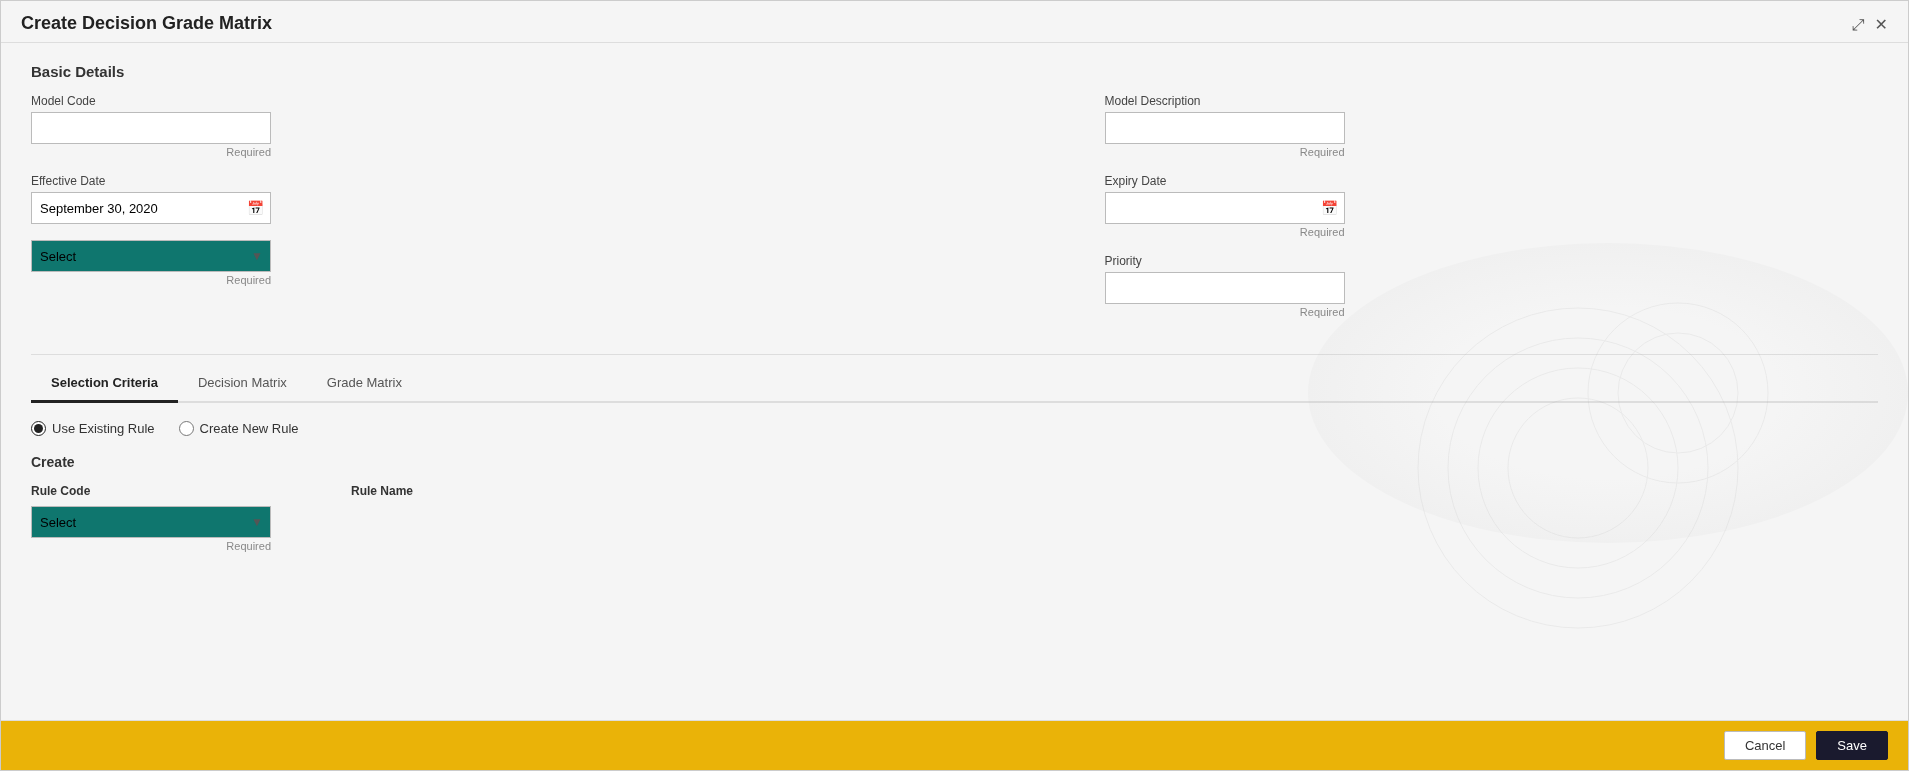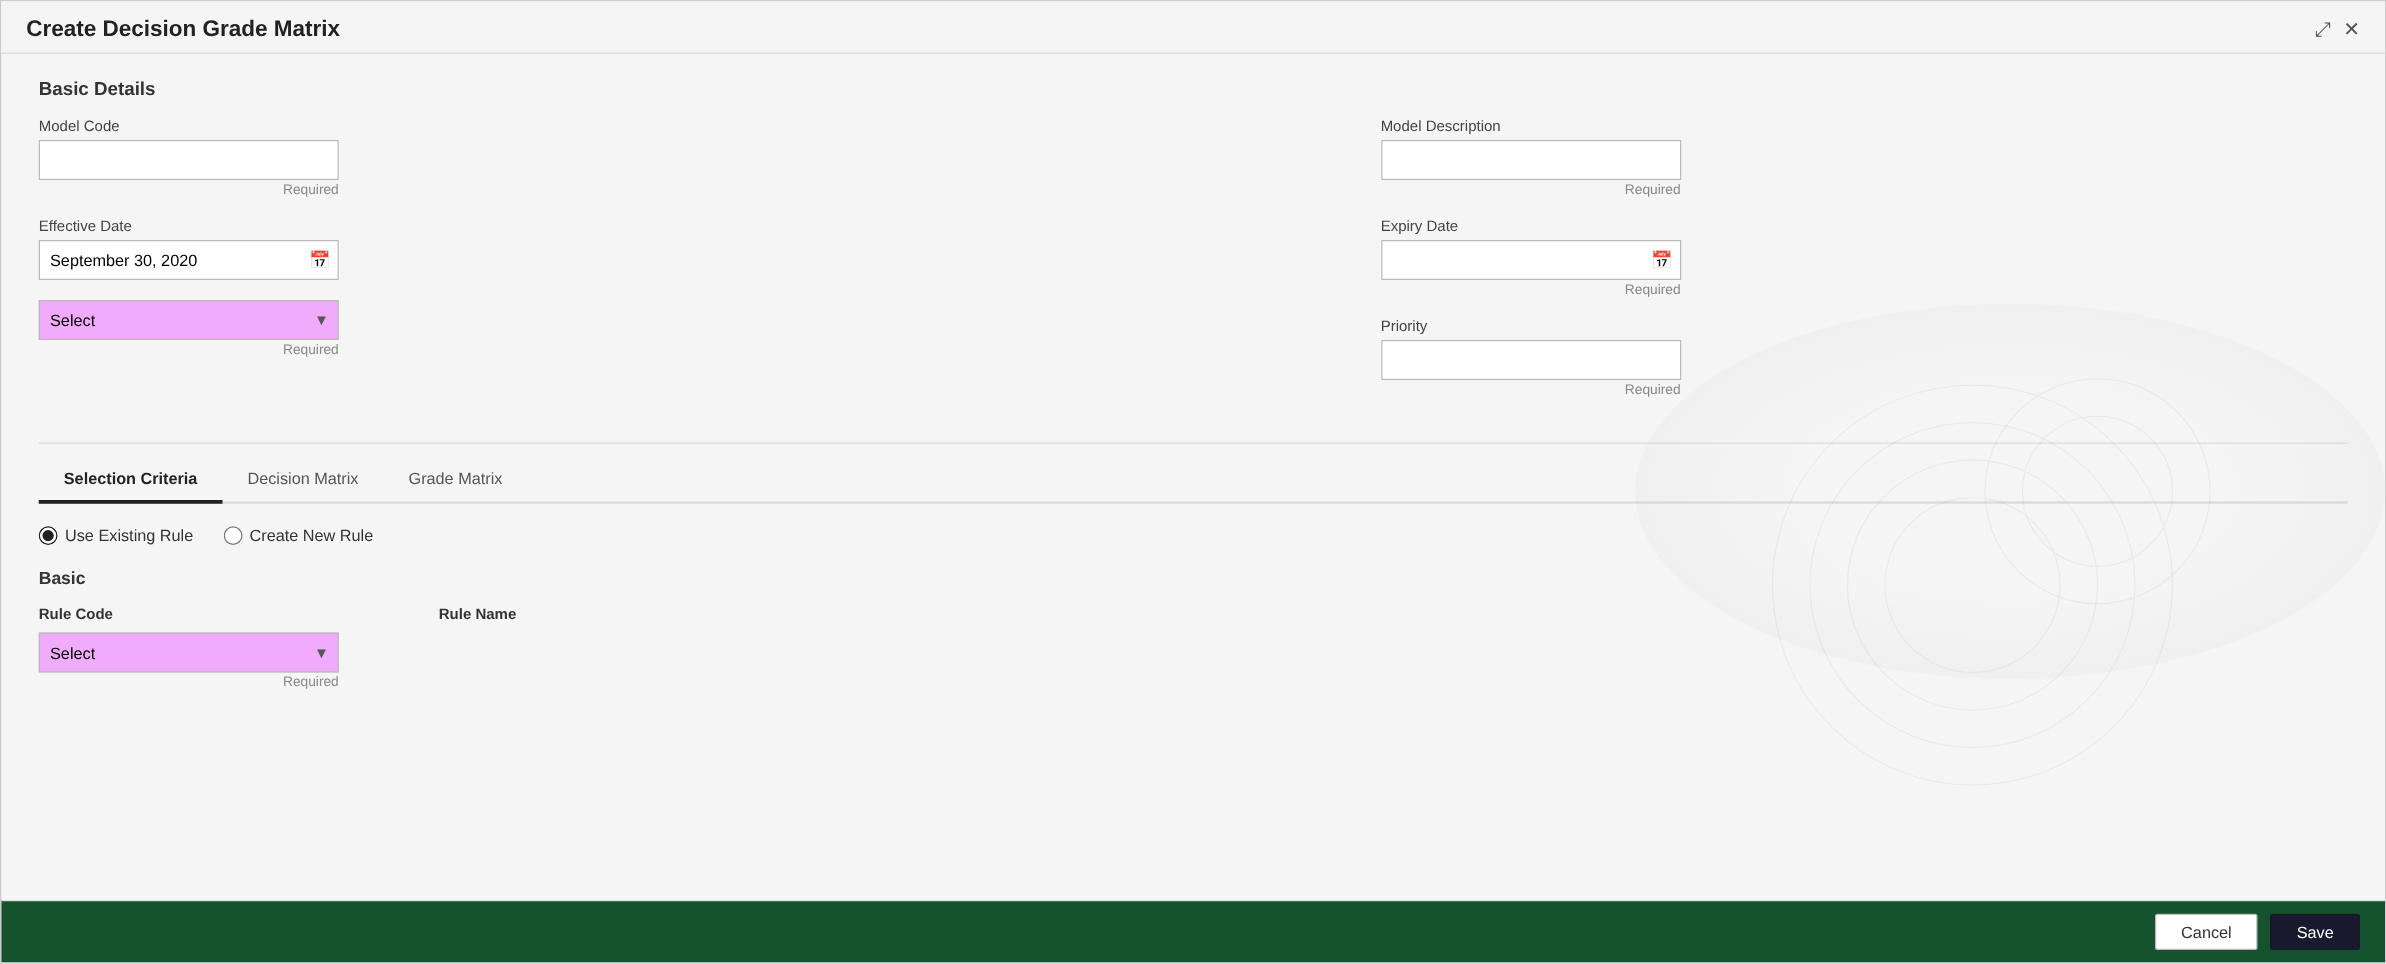--- a/index.html
+++ b/index.html
@@ -126,21 +126,21 @@
       color: #555;
     }
     .select-wrapper {
       position: relative;
       width: 240px;
     }
     .select-wrapper select {
       width: 100%;
       height: 32px;
       border: 1px solid #bbb;
-      background: #f0abfc;
+      background: #0f766e;
       padding: 0 8px;
       font-size: 13px;
       appearance: none;
       outline: none;
       cursor: pointer;
     }
     .select-arrow {
       position: absolute;
       right: 8px;
       top: 50%;
@@ -215,21 +215,21 @@
       margin-bottom: 8px;
     }
     
     .modal-footer {
       display: flex;
       justify-content: flex-end;
       align-items: flex-start;
       padding: 10px 20px;
       gap: 10px;
       border-top: 1px solid #ddd;
-      background: #14532d;
+      background: #eab308;
     }
     .btn {
       padding: 6px 20px;
       font-size: 13px;
       border: 1px solid #bbb;
       cursor: pointer;
       border-radius: 2px;
     }
     .btn-cancel {
       background: #fff;
@@ -345,21 +345,21 @@
         <input type="radio" name="rule-option" checked="" style="">
         <span>Use Existing Rule</span>
       </label>
       <label class="radio-label">
         <input type="radio" name="rule-option" style="">
         <span>Create New Rule</span>
       </label>
     </div>
 
     <div>
-      <div class="rules-section-title">Basic</div>
+      <div class="rules-section-title">Create</div>
       <div class="rules-grid">
 
         <div>
           <div class="rules-col-header">Rule Code</div>
           <div class="select-wrapper">
             <select>
               <option>Select</option>
             </select>
             <span class="select-arrow">▼</span>
           </div>

